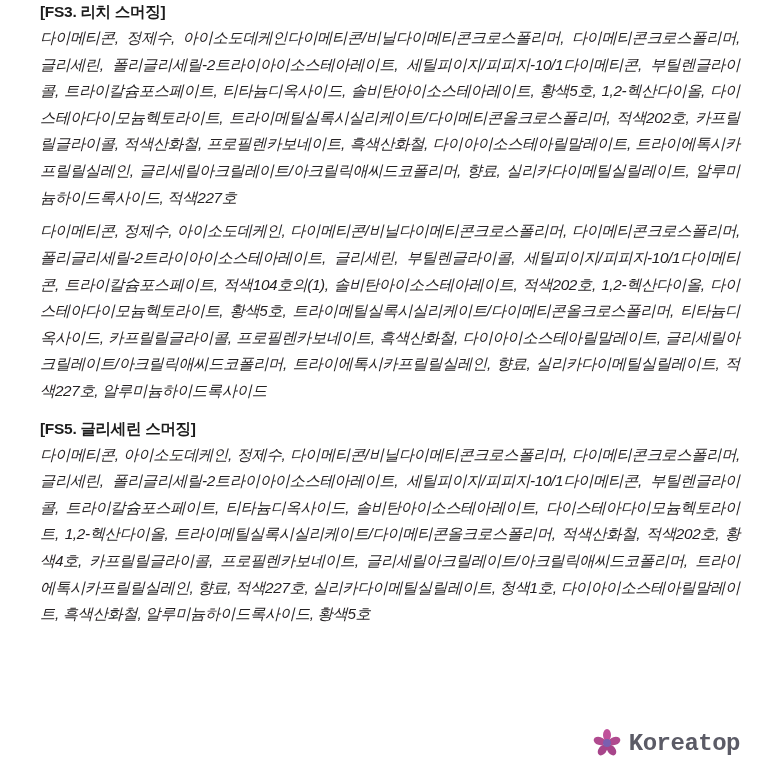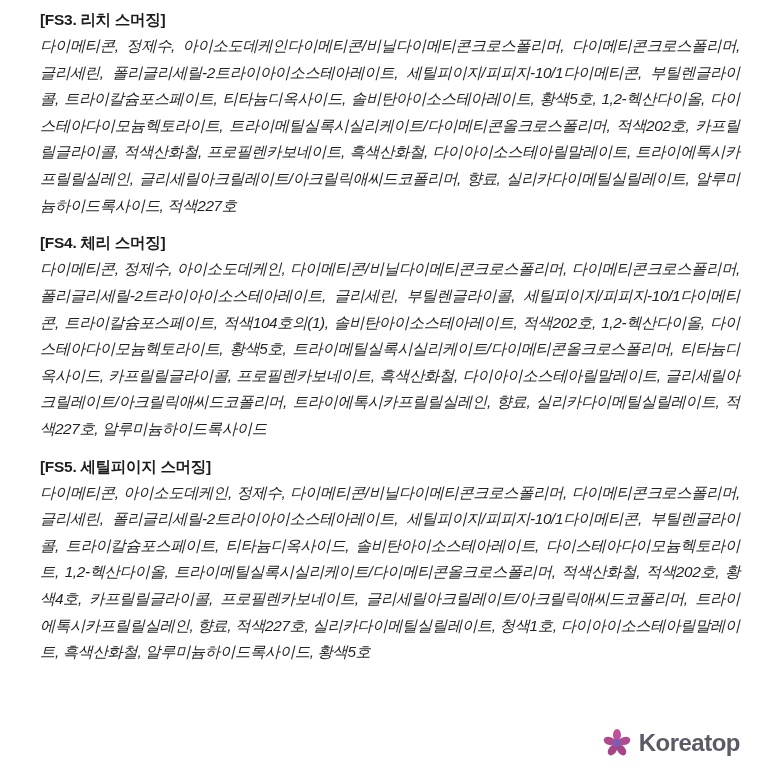--- a/index.html
+++ b/index.html
@@ -12,21 +12,21 @@
     background: #ffffff;
     font-family: "Liberation Sans", sans-serif;
     color: #231f20;
     overflow: hidden;
   }
   .page {
     position: relative;
     width: 780px;
     height: 772px;
     box-sizing: border-box;
-    padding: 8px 40px;
+    padding: 0 40px;
   }
   .section {
     margin: 0;
   }
   .section-title {
     font-size: 15.5px;
     font-weight: bold;
     line-height: 1.55;
     letter-spacing: -0.3px;
     color: #1c1c1c;
@@ -59,40 +59,39 @@
     width: 30px;
     height: 30px;
     position: relative;
     flex: 0 0 auto;
   }
   .logo-text {
     font-size: 24px;
     font-weight: bold;
     letter-spacing: -0.5px;
     color: #5b5b66;
-    font-family: Liberation Sans, sans-serif;
+    font-family: Liberation Mono, monospace;
   }
 </style>
 </head>
 <body>
 
 <div class="page">
 
   <div class="section first">
     <div class="section-title">[FS3. 리치 스머징]</div>
     <div class="section-body">다이메티콘, 정제수, 아이소도데케인다이메티콘/비닐다이메티콘크로스폴리머, 다이메티콘크로스폴리머, 글리세린, 폴리글리세릴-2트라이아이소스테아레이트, 세틸피이지/피피지-10/1다이메티콘, 부틸렌글라이콜, 트라이칼슘포스페이트, 티타늄디옥사이드, 솔비탄아이소스테아레이트, 황색5호, 1,2-헥산다이올, 다이스테아다이모늄헥토라이트, 트라이메틸실록시실리케이트/다이메티콘올크로스폴리머, 적색202호, 카프릴릴글라이콜, 적색산화철, 프로필렌카보네이트, 흑색산화철, 다이아이소스테아릴말레이트, 트라이에톡시카프릴릴실레인, 글리세릴아크릴레이트/아크릴릭애씨드코폴리머, 향료, 실리카다이메틸실릴레이트, 알루미늄하이드록사이드, 적색227호</div>
   </div>
 
   <div class="section">
-    <div class="section-title">[FS4. 체리 스머징]</div>
     <div class="section-body">다이메티콘, 정제수, 아이소도데케인, 다이메티콘/비닐다이메티콘크로스폴리머, 다이메티콘크로스폴리머, 폴리글리세릴-2트라이아이소스테아레이트, 글리세린, 부틸렌글라이콜, 세틸피이지/피피지-10/1다이메티콘, 트라이칼슘포스페이트, 적색104호의(1), 솔비탄아이소스테아레이트, 적색202호, 1,2-헥산다이올, 다이스테아다이모늄헥토라이트, 황색5호, 트라이메틸실록시실리케이트/다이메티콘올크로스폴리머, 티타늄디옥사이드, 카프릴릴글라이콜, 프로필렌카보네이트, 흑색산화철, 다이아이소스테아릴말레이트, 글리세릴아크릴레이트/아크릴릭애씨드코폴리머, 트라이에톡시카프릴릴실레인, 향료, 실리카다이메틸실릴레이트, 적색227호, 알루미늄하이드록사이드</div>
   </div>
 
   <div class="section">
-    <div class="section-title">[FS5. 세틸피이지 스머징]</div>
+    <div class="section-title">[FS5. 글리세린 스머징]</div>
     <div class="section-body">다이메티콘, 아이소도데케인, 정제수, 다이메티콘/비닐다이메티콘크로스폴리머, 다이메티콘크로스폴리머, 글리세린, 폴리글리세릴-2트라이아이소스테아레이트, 세틸피이지/피피지-10/1다이메티콘, 부틸렌글라이콜, 트라이칼슘포스페이트, 티타늄디옥사이드, 솔비탄아이소스테아레이트, 다이스테아다이모늄헥토라이트, 1,2-헥산다이올, 트라이메틸실록시실리케이트/다이메티콘올크로스폴리머, 적색산화철, 적색202호, 황색4호, 카프릴릴글라이콜, 프로필렌카보네이트, 글리세릴아크릴레이트/아크릴릭애씨드코폴리머, 트라이에톡시카프릴릴실레인, 향료, 적색227호, 실리카다이메틸실릴레이트, 청색1호, 다이아이소스테아릴말레이트, 흑색산화철, 알루미늄하이드록사이드, 황색5호</div>
   </div>
 
   <div class="footer-logo">
     <span class="logo-mark">
       <svg width="30" height="30" viewBox="0 0 30 30" aria-hidden="true">
         <g>
           <ellipse cx="15" cy="7" rx="4" ry="6" fill="#c0509a"></ellipse>
           <ellipse cx="7.5" cy="13" rx="4" ry="6" fill="#b04a8f" transform="rotate(-72 7.5 13)"></ellipse>
           <ellipse cx="22.5" cy="13" rx="4" ry="6" fill="#b04a8f" transform="rotate(72 22.5 13)"></ellipse>

